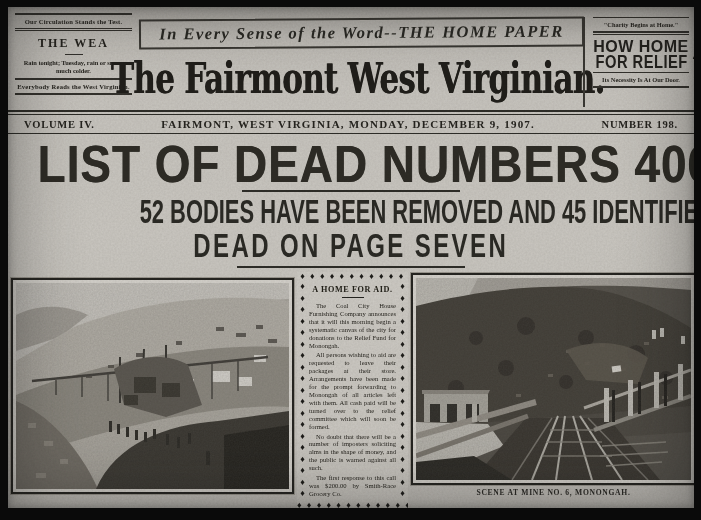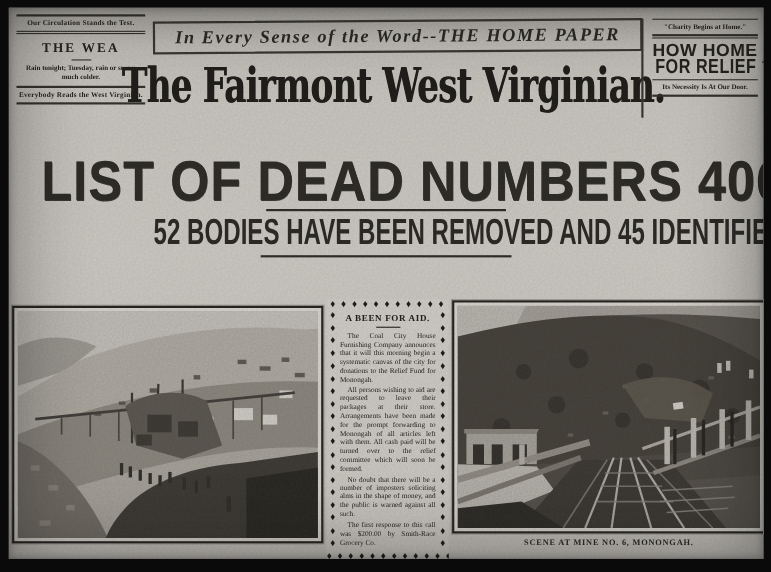--- a/index.html
+++ b/index.html
@@ -115,28 +115,39 @@
       <div class="rule"></div>
       <div class="howmuch">
         <div>HOW HOME</div>
         <div class="l2">FOR RELIEF ?</div>
       </div>
       <div class="rule" style="margin-top:3px;"></div>
       <div class="quote">Its Necessity Is At Our Door.</div>
       <div class="rule thick"></div>
     </div>
 
+    <div class="dateline">
+      <div class="dl-r1"></div>
+      <div class="dl-r2"></div>
+      <div class="dl-text">
+        <span class="vol">VOLUME IV.</span>
+        <span class="ctr">FAIRMONT, WEST VIRGINIA, MONDAY, DECEMBER 9, 1907.</span>
+        <span class="num">NUMBER 198.</span>
+      </div>
+      <div class="dl-r3"></div>
+    </div>
 
     <div class="headline">
       <span>LIST OF DEAD NUMBERS 406</span>
     </div>
 
     <div class="subhead">
       <div class="sh-rule-top"></div>
       <div class="sh1"><span>52 BODIES HAVE BEEN REMOVED AND 45 IDENTIFIED---NAMES OF</span></div>
+      <div class="sh2"><span>DEAD ON PAGE SEVEN</span></div>
       <div class="sh-rule-bottom"></div>
     </div>
 
     <figure class="photo-left">
       <div class="photo-frame">
         <svg width="273" height="206" viewBox="0 0 273 206">
           <rect width="273" height="206" fill="#aba79f"></rect>
           <path d="M0,0 L273,0 L273,16 C180,20 90,42 0,80 Z" fill="#c7c4be"></path>
           <path d="M0,32 C20,22 46,20 72,32 L44,54 L0,68 Z" fill="#a19d96"></path>
           <path d="M58,44 C130,16 210,10 273,18 L273,64 C180,60 82,80 0,112 L0,78 Z" fill="#b2aea6"></path>
@@ -227,21 +238,21 @@
 ♦
 ♦
 ♦
 ♦
 ♦
 ♦
 ♦
 ♦
 ♦</div>
         <div class="aid-content">
-          <div class="aid-title">A BEEN FOR AID.</div>
+          <div class="aid-title">A HOME FOR AID.</div>
           <div class="aid-dash"></div>
           <p>The Coal City House Furnishing Company announces that it will this morning begin a systematic canvas of the city for donations to the Relief Fund for Monongah.</p>
           <p>All persons wishing to aid are requested to leave their packages at their store. Arrangements have been made for the prompt forwarding to Monongah of all articles left with them. All cash paid will be turned over to the relief committee which will soon be formed.</p>
           <p>No doubt that there will be a number of imposters soliciting alms in the shape of money, and the public is warned against all such.</p>
           <p>The first response to this call was $200.00 by Smith-Race Grocery Co.</p>
         </div>
         <div class="orn-v">♦
 ♦
 ♦
 ♦

